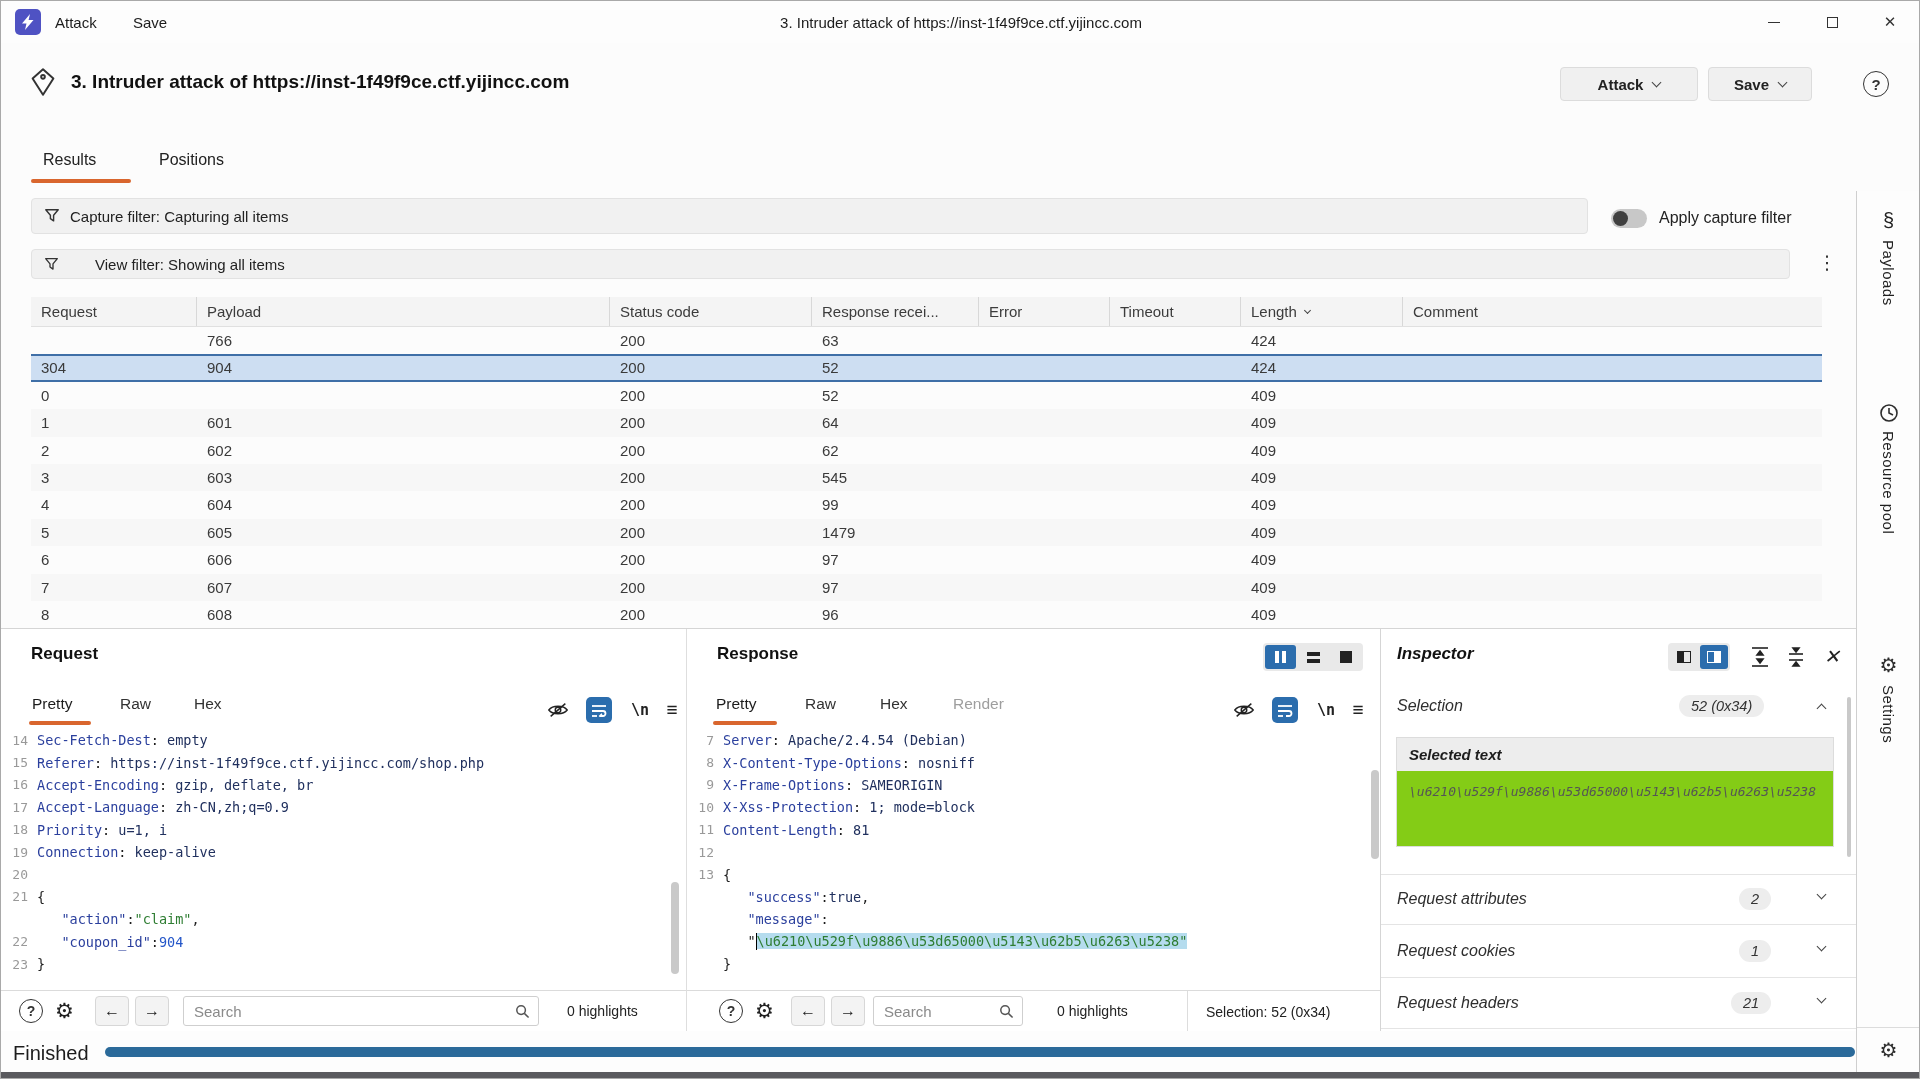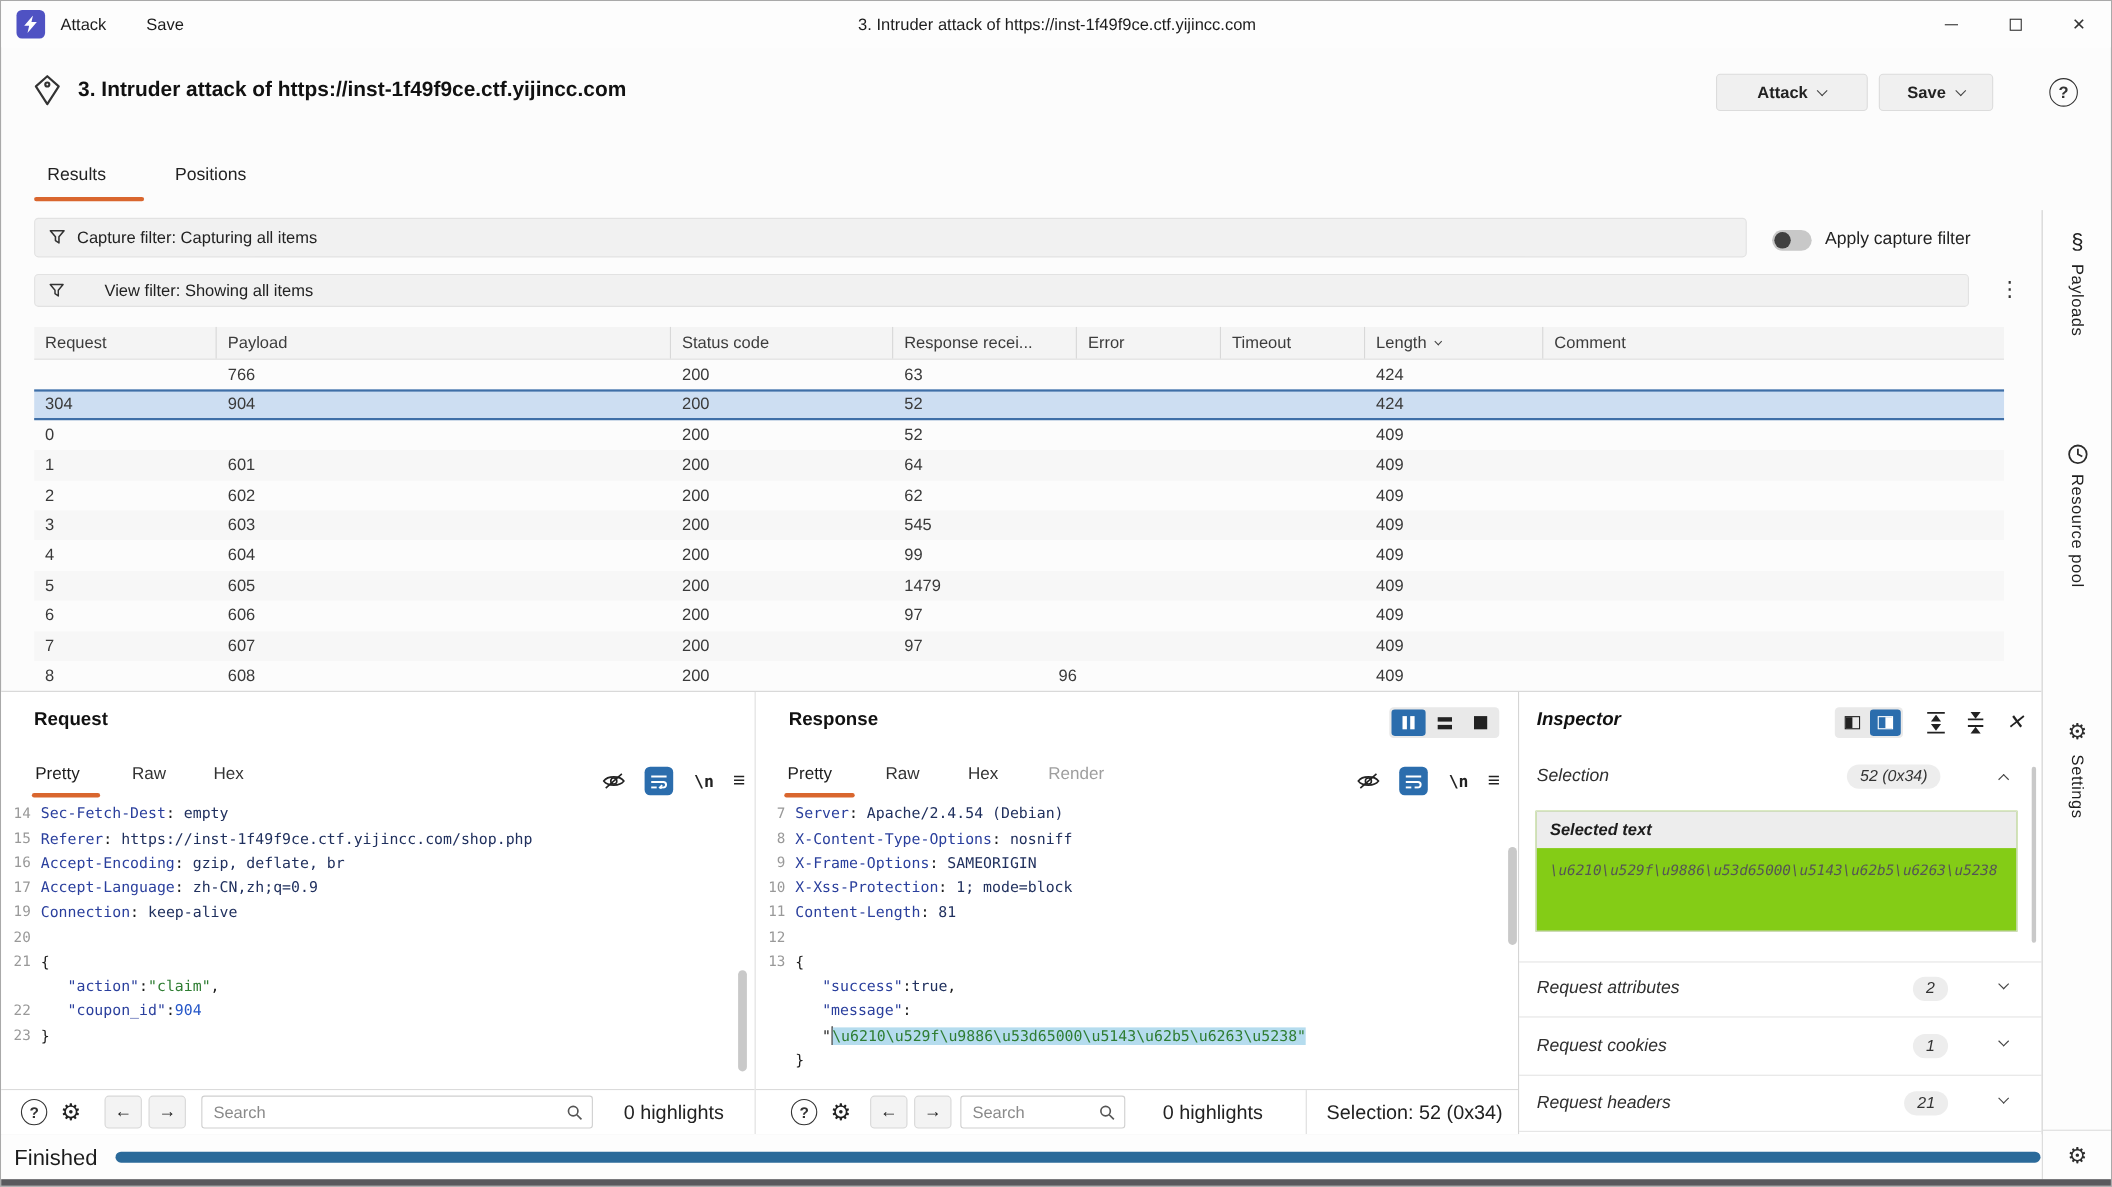--- a/index.html
+++ b/index.html
@@ -84,21 +84,21 @@
 
   .etoolbar { position:absolute; left:0; top:361px; width:100%; height:42px; border-top:1px solid #dbdbdb; border-bottom:1px solid #dbdbdb;}
   .tb-item { position:absolute; top:0; height:40px; display:flex; align-items:center; }
   .nav-btn { width:34px; height:30px; background:#f3f3f3; border:1px solid #d7d7d7; border-radius:4px;
     display:flex; align-items:center; justify-content:center; font-size:16px; color:#222;}
   .search-box { position:relative; height:30px; border:1px solid #cfcfcf; border-radius:3px; background:#fff; }
   .search-box input { width:100%; height:100%; border:none; outline:none; background:transparent;
     font-family:"Liberation Sans", sans-serif; font-size:15px; color:#333; padding:0 30px 0 10px;}
   .search-box input::placeholder { color:#8a8a8a; }
   .search-glass { position:absolute; right:8px; top:7px; }
-  .hl-text { font-size:18px; color:#222; white-space:nowrap;}
+  .hl-text { font-size:14px; color:#222; white-space:nowrap;}
 
   
   .layout-group { position:absolute; left:576px; top:14px; width:100px; height:28px; background:#e9e9e9; border-radius:4px;
     display:flex; align-items:center; padding:2px; gap:2px;}
   .layout-btn { width:31px; height:24px; border-radius:3px; display:flex; align-items:center; justify-content:center; gap:3px;}
   .layout-btn.active { background:#2b6dad; }
   .vbar { width:4px; height:12px; background:#222; } .layout-btn.active .vbar { background:#fff; }
   .hbar-stack { display:flex; flex-direction:column; gap:3px; } .hbar { width:13px; height:4px; background:#222;}
   .sq { width:12px; height:12px; background:#222; }
 
@@ -330,21 +330,21 @@
         <div class="td" style="width: 167px;">97</div>
         <div class="td" style="width: 131px;"></div>
         <div class="td" style="width: 131px;"></div>
         <div class="td" style="width: 162px;">409</div>
         <div class="td" style="width: 419px;"></div>
       </div>
       <div class="tr row">
         <div class="td" style="width: 166px;">8</div>
         <div class="td" style="width: 413px;">608</div>
         <div class="td" style="width: 202px;">200</div>
-        <div class="td" style="width: 167px; text-align: right;">96</div>
+        <div class="td" style="width: 167px;">96</div>
         <div class="td" style="width: 131px;"></div>
         <div class="td" style="width: 131px;"></div>
         <div class="td" style="width: 162px;">409</div>
         <div class="td" style="width: 419px;"></div>
       </div>
     </div>
 
   <div class="bottom-wrap">
 
     <div class="panel req">
@@ -385,20 +385,24 @@
           </div>
           <div class="line">
             <span class="ln">16</span>
             <span class="code"><span class="c-k">Accept-Encoding</span><span class="c-p">: </span><span class="c-v">gzip, deflate, br</span></span>
           </div>
           <div class="line">
             <span class="ln">17</span>
             <span class="code"><span class="c-k">Accept-Language</span><span class="c-p">: </span><span class="c-v">zh-CN,zh;q=0.9</span></span>
           </div>
           <div class="line">
+            <span class="ln">18</span>
+            <span class="code"><span class="c-k">Priority</span><span class="c-p">: </span><span class="c-v">u=1, i</span></span>
+          </div>
+          <div class="line">
             <span class="ln">19</span>
             <span class="code"><span class="c-k">Connection</span><span class="c-p">: </span><span class="c-v">keep-alive</span></span>
           </div>
           <div class="line">
             <span class="ln">20</span>
             <span class="code"></span>
           </div>
           <div class="line">
             <span class="ln">21</span>
             <span class="code"><span class="c-p">{</span></span>

